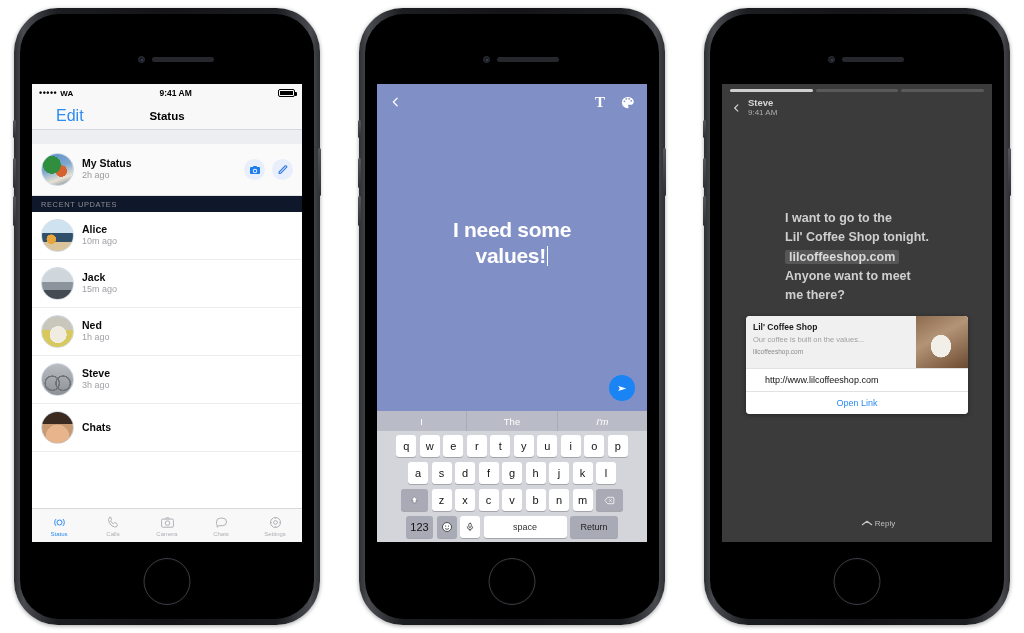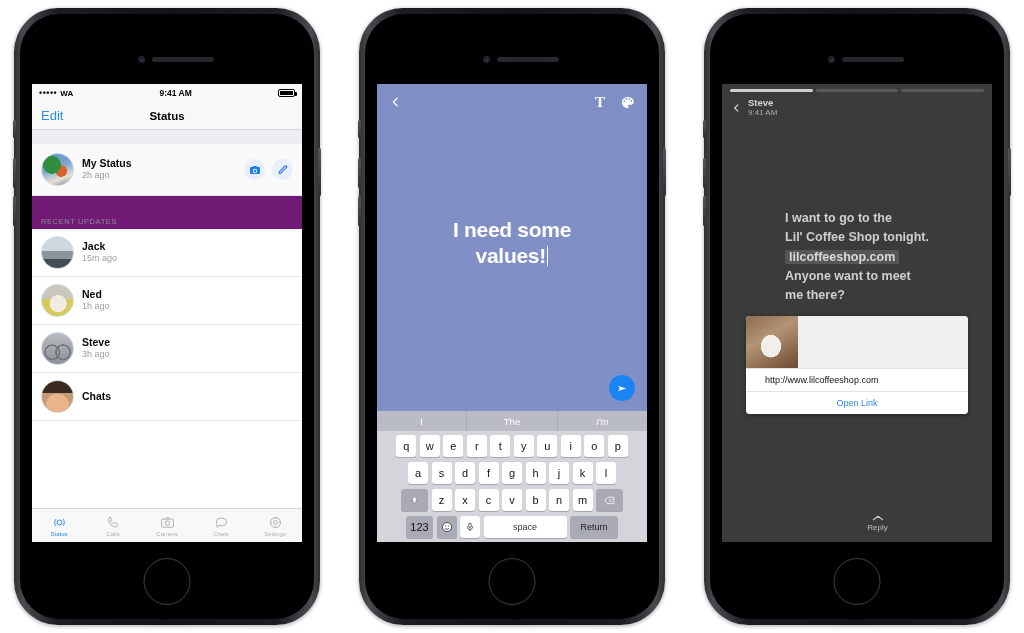--- a/index.html
+++ b/index.html
@@ -61,40 +61,40 @@
   .sb-time { font-size:8.5px; font-weight:bold; }
   .sb-batt { width:17px; height:8px; border:1px solid #000; border-radius:2px; position:relative; }
   .sb-batt::after{ content:""; position:absolute; right:-2.5px; top:2px; width:1.5px; height:4px;
      background:#000; border-radius:0 1px 1px 0; }
   .sb-batt i { position:absolute; left:1px; top:1px; bottom:1px; width:13px; background:#000; display:block; }
 
   .nav-bar {
     height:28px; background:#f8f8f8; border-bottom:.5px solid #d8d8dc;
     display:flex; align-items:center; justify-content:center; position:relative;
   }
-  .nav-edit { position:absolute; left:9px; font-size:13px; color:#2d8cf0;text-align:center; }
+  .nav-edit { position:absolute; left:24px; font-size:16px; color:#2d8cf0;text-align:center; }
   .nav-title { font-size:11.5px; font-weight:bold; color:#000; }
 
   .gap-strip { height:14px; background:#eceef2; }
 
   .my-status-row {
     display:flex; align-items:center; gap:8px; padding:1px 9px;
     background:#fafafa; border-bottom:.5px solid #e3e3e7; height:52px;
   }
   .avatar { width:33px; height:33px; border-radius:50%; flex:none;
     border:1.5px solid #c9d4e2; overflow:hidden; position:relative; }
   .avatar .ph { position:absolute; inset:0; }
   .ms-text { flex:1; }
   .ms-name { font-size:10.5px; font-weight:bold; color:#0a0a0a; line-height:1.25; }
   .ms-time { font-size:9px; color:#9b9ba0; line-height:1.3; }
   .ms-actions { display:flex; gap:7px; }
   .circ-btn { width:21px; height:21px; border-radius:50%; background:#e8eefc;
      display:flex; align-items:center; justify-content:center; }
 
-  .section-head { background:#701a75; padding:21px 9px 3px;
+  .section-head { background:#0f172a; padding:4px 9px 3px;
      font-size:7.5px; letter-spacing:.6px; color:#8d8d93; }
 
   .contact-row { display:flex; align-items:center; gap:8px; padding:6px 9px;
      height:48px; border-bottom:.5px solid #ededf0; background:#fff; }
   .c-name { font-size:10.5px; font-weight:bold; color:#0a0a0a; line-height:1.25; }
   .c-time { font-size:9px; color:#a0a0a6; line-height:1.3; }
 
   .tab-bar { position:absolute; left:0; right:0; bottom:0; height:34px;
      background:#f8f8f8; border-top:.5px solid #d8d8dc;
      display:flex; align-items:center; }
@@ -154,21 +154,21 @@
   .pv-top { display:flex; background:#f0f0f0; height:52px; }
   .pv-meta { flex:1; padding:6px 7px; overflow:hidden; }
   .pv-title { font-size:8.5px; font-weight:bold; color:#1a1a1a; line-height:1.3; }
   .pv-desc { font-size:7.5px; color:#a0a0a0; line-height:1.35; margin-top:2px; }
   .pv-domain { font-size:6.5px; color:#8b8b8b; margin-top:3px; }
   .pv-thumb { width:52px; height:52px; flex:none; position:relative; overflow:hidden; }
   .pv-url { padding:6px 19px; font-size:9px; color:#111; background:#fff;
      border-top:.5px solid #e2e2e2; }
   .pv-open { padding:6px; text-align:center; font-size:9px; color:#2d8cf0;
      background:#fff; border-top:.5px solid #e2e2e2; }
-  .story-reply { height:38px; display:flex; flex-direction:column; align-items:center;
+  .story-reply { height:38px; display:flex; flex-direction:row; align-items:center;
      justify-content:center; gap:1px;padding-left:41px; }
   .reply-label { font-size:8px; color:#bfbfbf; }
 
   
   .ph-parrot{background:
      radial-gradient(circle at 32% 35%,#2f8f3e 0 30%,transparent 31%),
      radial-gradient(circle at 62% 55%,#d8622e 0 22%,transparent 23%),
      linear-gradient(160deg,#5b8fc9 0%,#7fa8cf 45%,#e8e2d2 75%,#6b7f94 100%);}
   .ph-beach{background:
      radial-gradient(circle at 30% 62%,#e8a53c 0 16%,transparent 17%),
@@ -253,20 +253,29 @@
             </svg>
           </span>
         </div>
       </div>
 
       <div class="section-head">RECENT UPDATES</div>
 
       <div>
         <div class="contact-row">
           <div class="avatar">
+              <span class="ph ph-beach"></span>
+            </div>
+          <div>
+            <div class="c-name">Alice</div>
+            <div class="c-time">10m ago</div>
+          </div>
+        </div>
+        <div class="contact-row">
+          <div class="avatar">
               <span class="ph ph-crowd"></span>
             </div>
           <div>
             <div class="c-name">Jack</div>
             <div class="c-time">15m ago</div>
           </div>
         </div>
         <div class="contact-row">
           <div class="avatar">
               <span class="ph ph-dog"></span>
@@ -485,20 +494,25 @@
           <div class="story-text">
             <span>I want to go to the</span><br>
             <span>Lil' Coffee Shop tonight.</span><br>
             <span class="link-hl">lilcoffeeshop.com</span><br>
             <span>Anyone want to meet</span><br>
             <span>me there?</span>
           </div>
 
           <div class="preview-card">
             <div class="pv-top">
+              <div class="pv-meta">
+                <div class="pv-title">Lil' Coffee Shop</div>
+                <div class="pv-desc">Our coffee is built on the values...</div>
+                <div class="pv-domain">lilcoffeeshop.com</div>
+              </div>
               <div class="pv-thumb">
                 <span class="ph ph-coffee" style="position:absolute;inset:0"></span>
               </div>
             </div>
             <div class="pv-url">http://www.lilcoffeeshop.com</div>
             <div class="pv-open">Open Link</div>
           </div>
         </div>
 
         <div class="story-reply">

